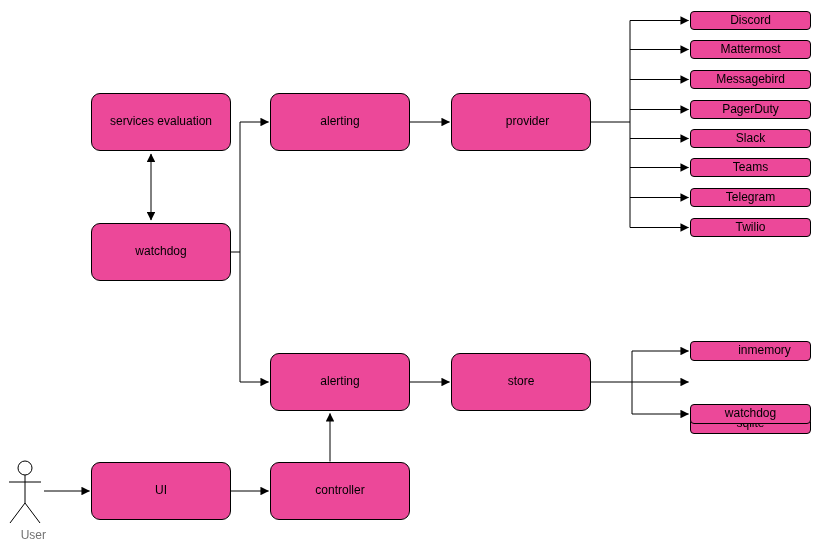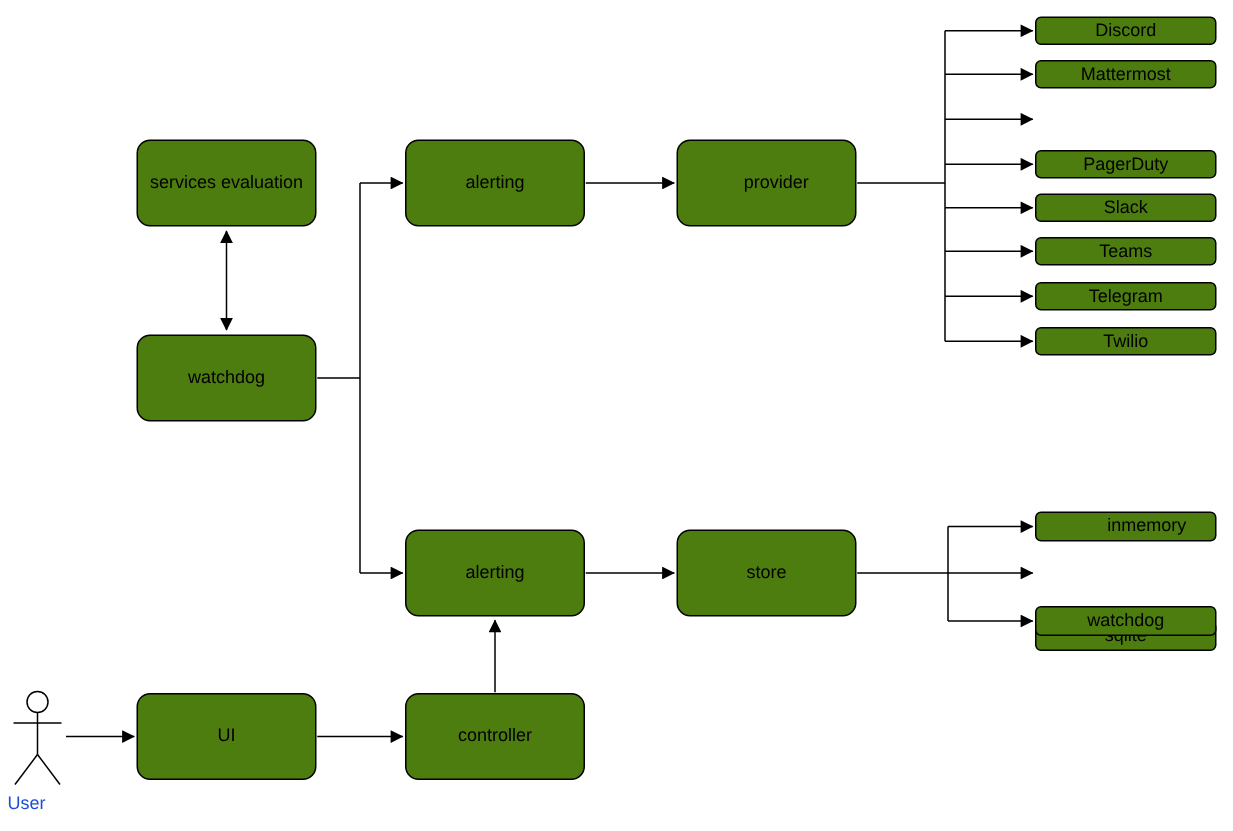--- a/index.html
+++ b/index.html
@@ -12,50 +12,50 @@
     overflow: hidden;
   }
   .wires {
     position: absolute;
     left: 0; top: 0;
     width: 822px; height: 554px;
   }
   .node {
     position: absolute;
     box-sizing: border-box;
-    background: #4d7c0f;
+    background: #ec4899;
     border: 1px solid #000000;
     color: #000000;
     display: flex;
     align-items: center;
     justify-content: center;
     text-align: center;
     font-size: 12px;
     line-height: 1.1;
   }
   .node.big {
-    width: 120px;
+    width: 140px;
     height: 58px;
     border-radius: 9px;
   }
   .node.small {
     left: 690px;
     width: 121px;
     height: 19px;
     border-radius: 4px;
   }
   .node.small.store-target { height: 20px; }
   .actor-label {
     position: absolute;
     left: 5px;
     top: 528px;
     width: 41px;
-    text-align: left;
+    text-align: right;
     font-size: 12px;
-    color: #1d4ed8;
+    color: #737373;
   }
 </style>
 </head>
 <body>
 
 <div class="canvas">
 
   <svg class="wires" viewBox="0 0 822 554" xmlns="http://www.w3.org/2000/svg">
     <defs>
       <marker id="arr" viewBox="0 0 10 10" refX="9.5" refY="5" markerWidth="11" markerHeight="8.5" orient="auto-start-reverse" markerUnits="userSpaceOnUse">
@@ -137,20 +137,23 @@
   <div class="node big" style="left:270px; top:462px;">
     <span>controller</span>
   </div>
 
   <div class="node small" style="top:11px;">
     <span>Discord</span>
   </div>
   <div class="node small" style="top:40px;">
     <span>Mattermost</span>
   </div>
+  <div class="node small" style="top:70px;">
+    <span>Messagebird</span>
+  </div>
   <div class="node small" style="top:129px;">
     <span>Slack</span>
   </div>
   <div class="node small" style="top:100px;">
     <span>PagerDuty</span>
   </div>
   <div class="node small" style="top:158px;">
     <span>Teams</span>
   </div>
   <div class="node small" style="top:188px;">

